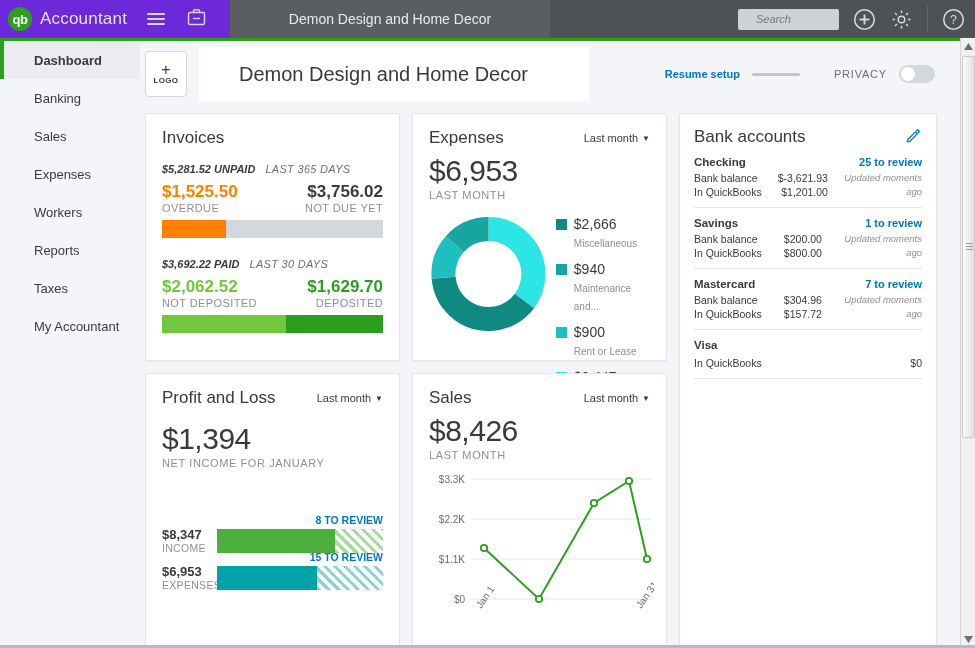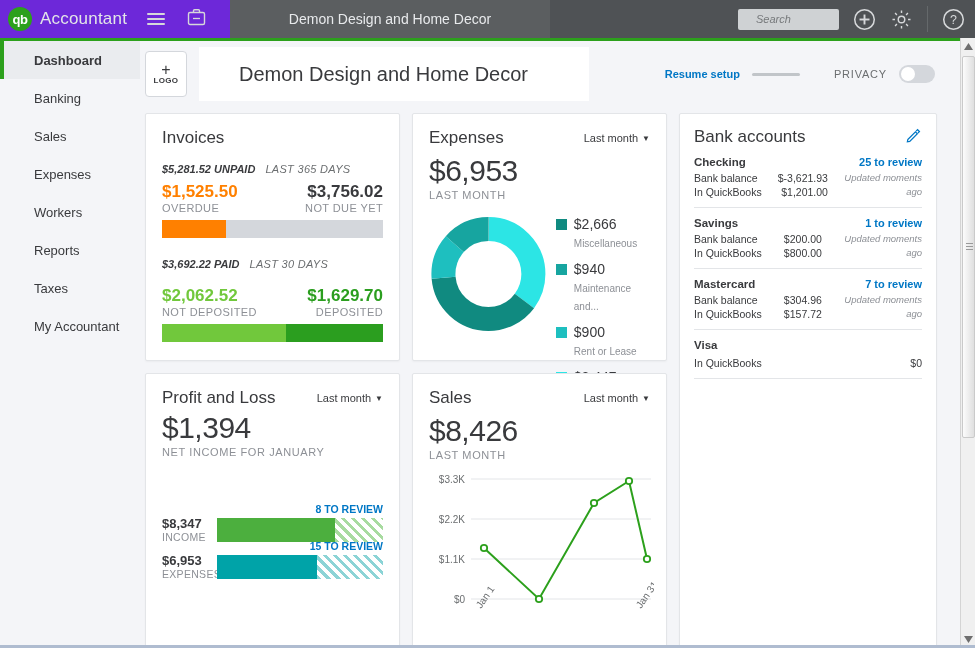--- a/index.html
+++ b/index.html
@@ -301,21 +301,21 @@
         </div>
         <div class="bar" style="margin-top:6px;">
           <div style="width:28.9%;background:#FF8000;"></div>
           <div style="width:71.1%;background:#D4D7DC;"></div>
         </div>
 
         <div class="inv-head" style="margin-top:20px;">
           <span>$3,692.22 PAID</span>
           <span class="muted">LAST 30 DAYS</span>
         </div>
-        <div class="inv-amt-row" style="margin-top:16px;">
+        <div class="inv-amt-row" style="margin-top:7px;">
           <div>
             <div class="inv-amt" style="color:#71C83C;">$2,062.52</div>
             <div class="inv-cap">NOT DEPOSITED</div>
           </div>
           <div style="text-align:right;">
             <div class="inv-amt" style="color:#2B9E1F;">$1,629.70</div>
             <div class="inv-cap">DEPOSITED</div>
           </div>
         </div>
         <div class="bar" style="margin-top:6px;">
@@ -467,21 +467,21 @@
 
     <div class="card" id="pnl">
       <div style="padding:14px 16px 0 16px;">
         <div style="display:flex;justify-content:space-between;align-items:center;">
           <div class="card-title">Profit and Loss</div>
           <div class="dropdown">
             <span>Last month</span>
               <span class="caret">▼</span>
           </div>
         </div>
-        <div class="big-amount" style="margin-top:3px;">$1,394</div>
+        <div class="big-amount" style="margin-top:14px;">$1,394</div>
         <div class="sub-label">NET INCOME FOR JANUARY</div>
 
         <svg width="0" height="0" style="position:absolute;">
           <defs>
             <pattern id="hatchGreen" width="7" height="7" patternTransform="rotate(45)" patternUnits="userSpaceOnUse">
               <rect width="7" height="7" fill="#fff"></rect>
                 <line x1="0" y="0" x2="0" y2="7" stroke="#4CAF3E" stroke-width="3"></line>
             </pattern>
             <pattern id="hatchTeal" width="7" height="7" patternTransform="rotate(45)" patternUnits="userSpaceOnUse">
               <rect width="7" height="7" fill="#fff"></rect>

